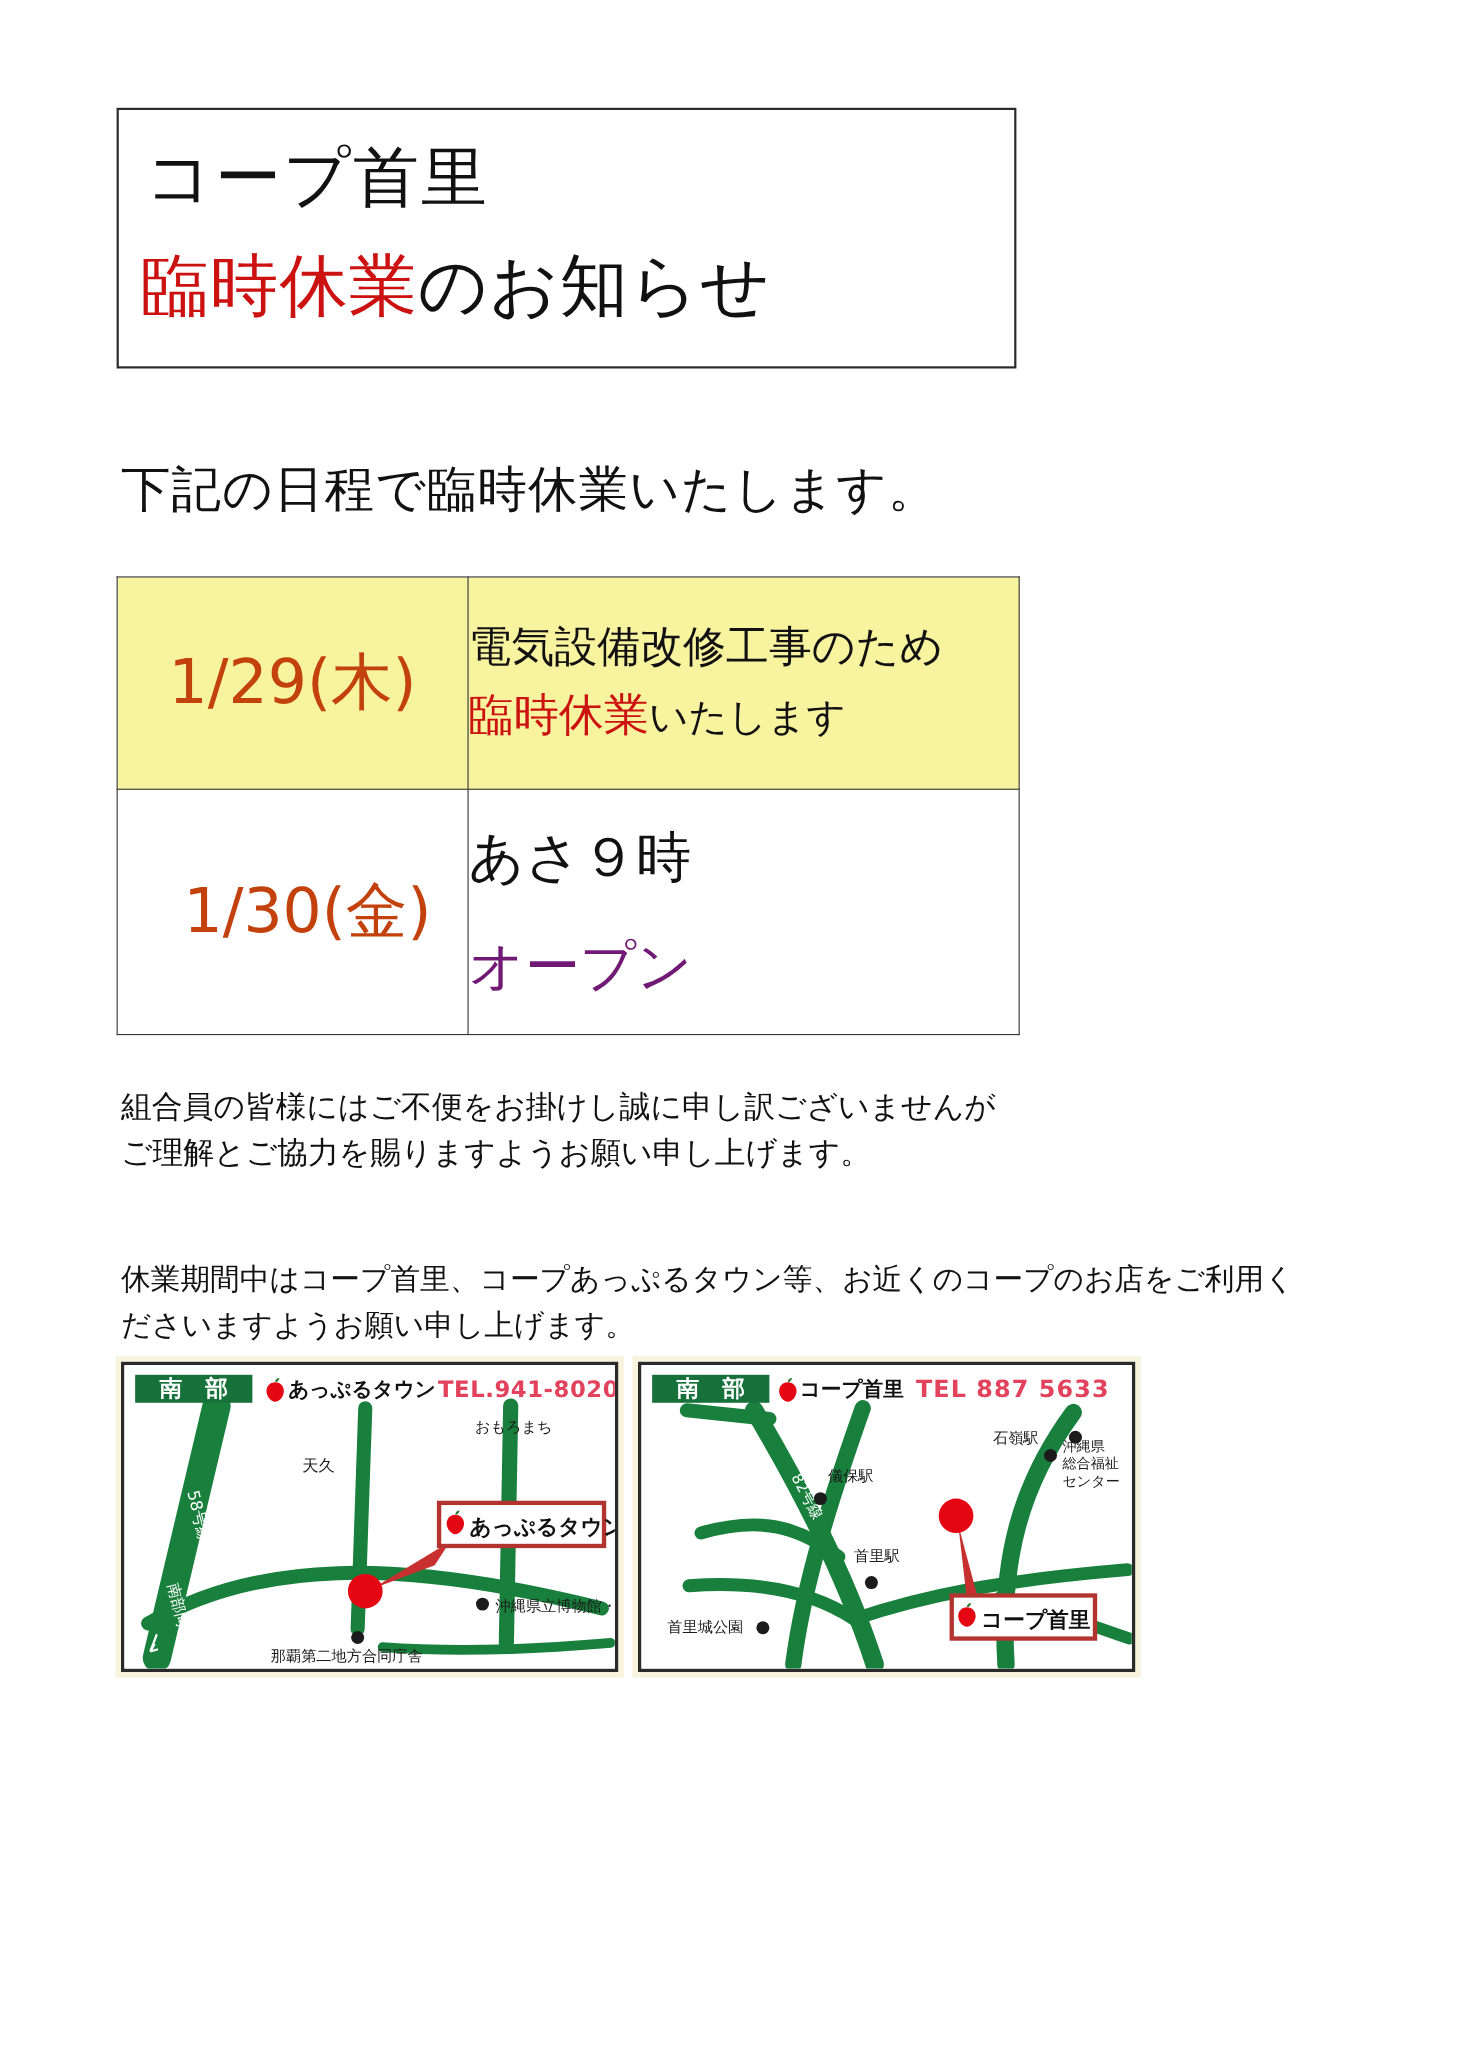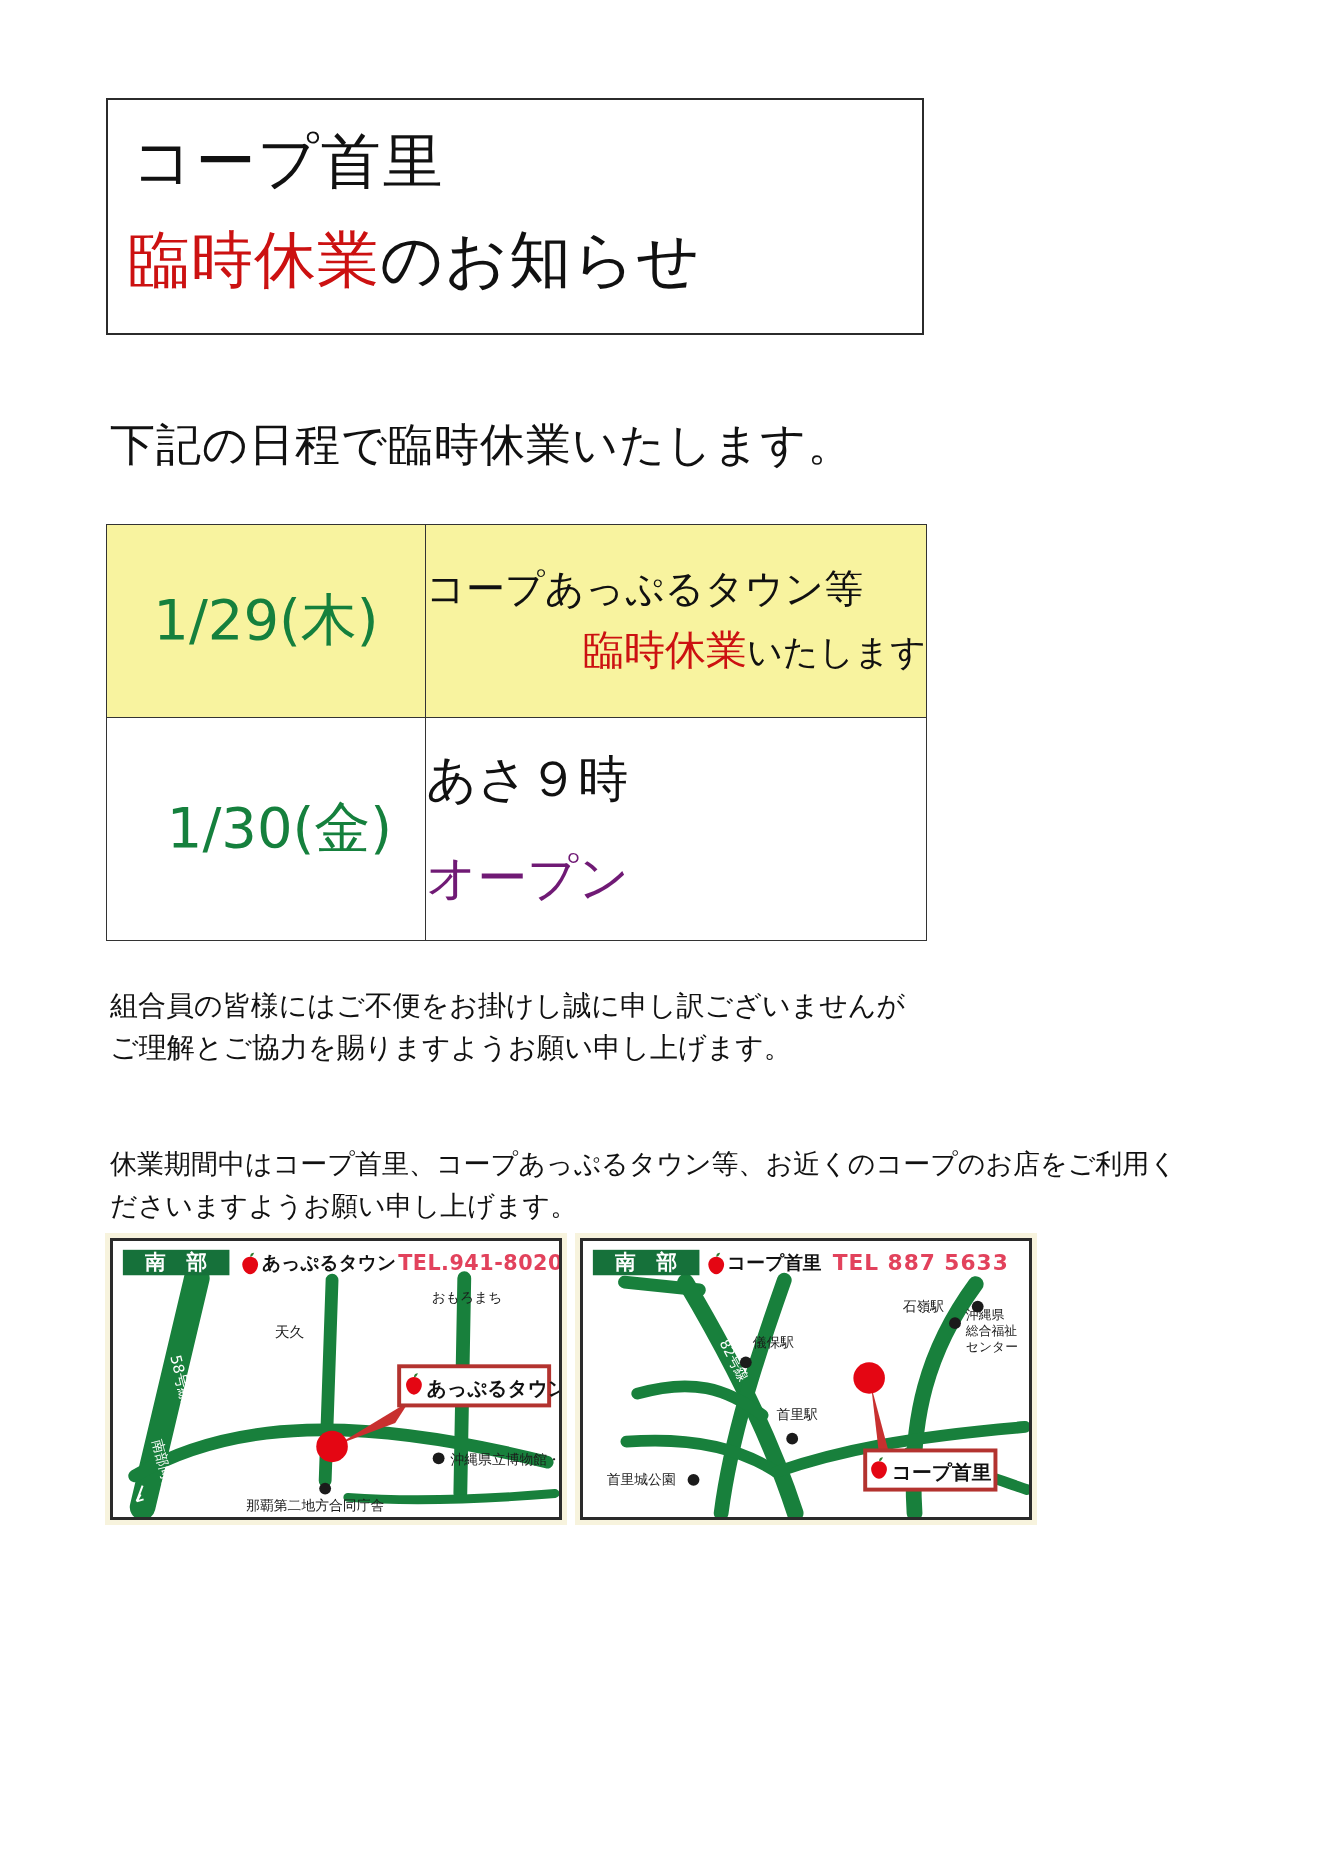--- a/index.html
+++ b/index.html
@@ -78,38 +78,37 @@
   .row-closed td { background: #f8f39f; }
   .row-open td { background: #ffffff; }
 
   .row-closed .col-date, .row-open .col-date { height: 192px; }
   .row-open .col-date { height: 222px; padding-left: 27px; }
 
   .date-cell {
     text-align: center;
     font-size: 56px;
     letter-spacing: 0px;
-    color: #15803d;
+    color: #c2410c;
     white-space: nowrap;
   }
   .note-cell {
     padding: 14px 0 16px 16px;
   }
   .note-l1 {
     font-size: 39px;
     line-height: 1.28;
     color: #111111;
     white-space: nowrap;
   }
   .note-l2 {
     font-size: 41px;
     line-height: 1.30;
     margin-top: 10px;
     white-space: nowrap;
-    text-align: right;
   }
   .note-l2 .small-tail { font-size: 35px; color: #111111; }
   .open-l1 {
     font-size: 50px;
     line-height: 1.35;
     color: #111111;
     white-space: nowrap;
   }
   .open-l2 {
     font-size: 50px;
@@ -196,21 +195,21 @@
   </div>
 </div>
 
 <div class="lead">下記の日程で臨時休業いたします。</div>
 
 <table class="sched">
   <tbody>
     <tr class="row-closed">
       <td class="col-date date-cell">1/29(木)</td>
       <td class="col-note note-cell">
-        <div class="note-l1">コープあっぷるタウン等</div>
+        <div class="note-l1">電気設備改修工事のため</div>
         <div class="note-l2">
           <span class="accent-red">臨時休業</span><span class="small-tail">いたします</span>
         </div>
       </td>
     </tr>
     <tr class="row-open">
       <td class="col-date date-cell">1/30(金)</td>
       <td class="col-note note-cell">
         <div class="open-l1">あさ９時</div>
         <div class="open-l2">オープン</div>

